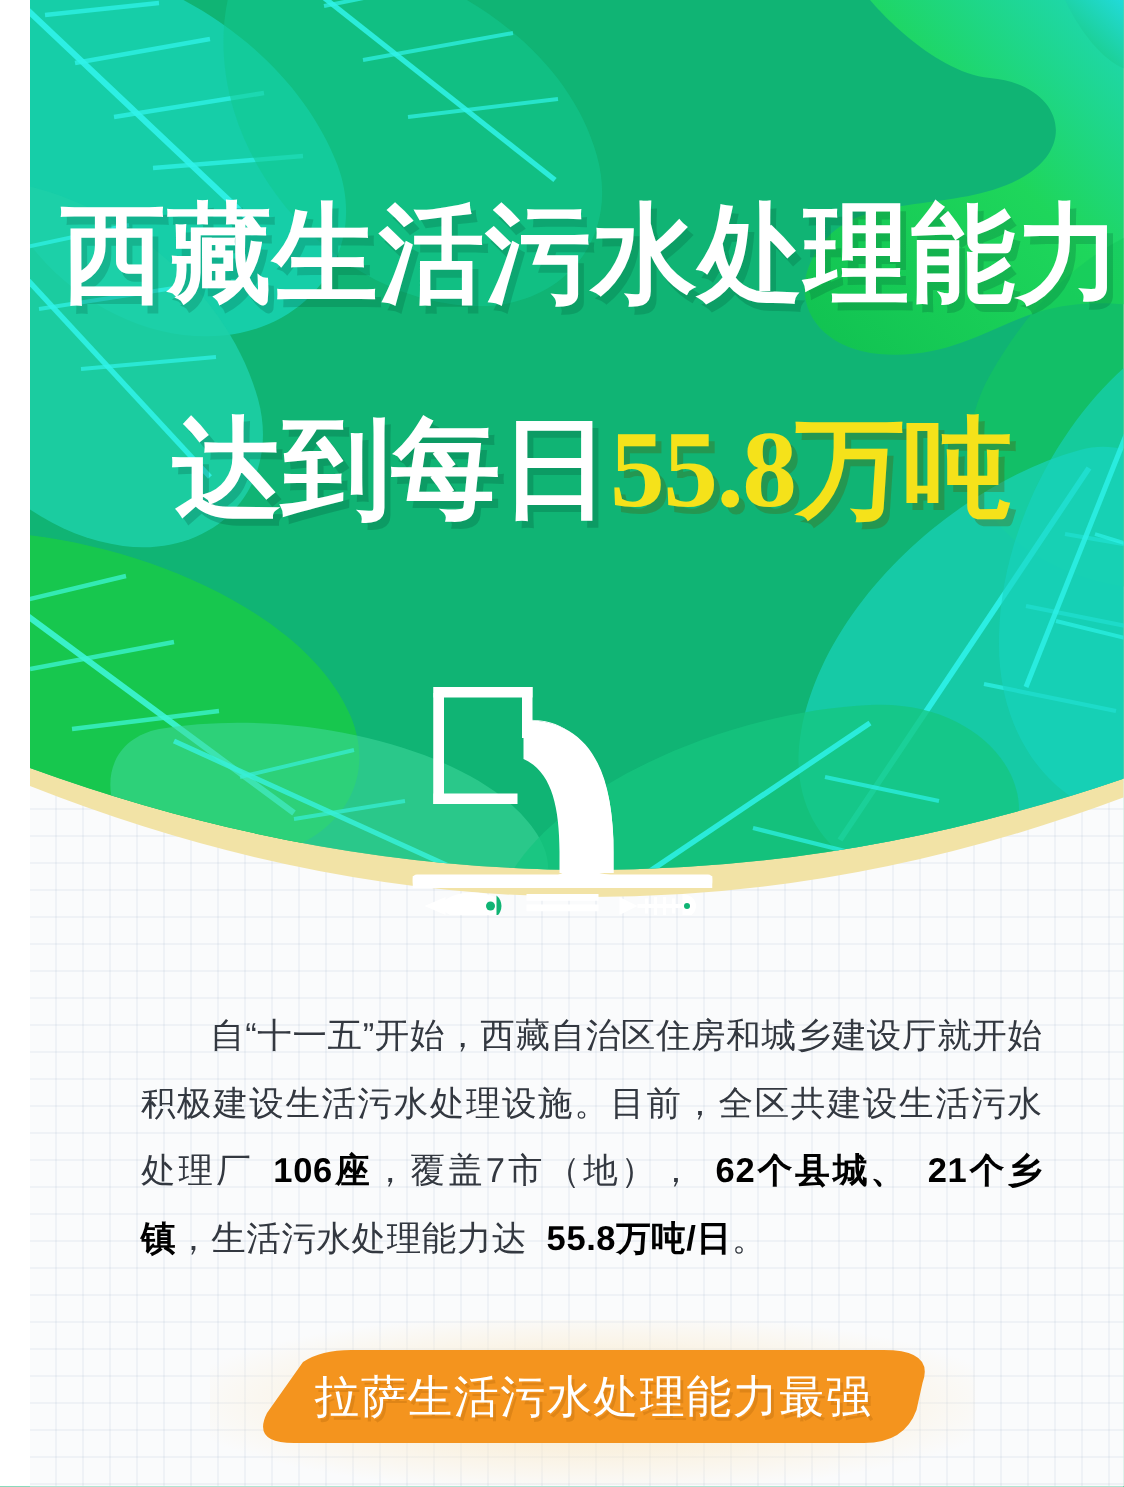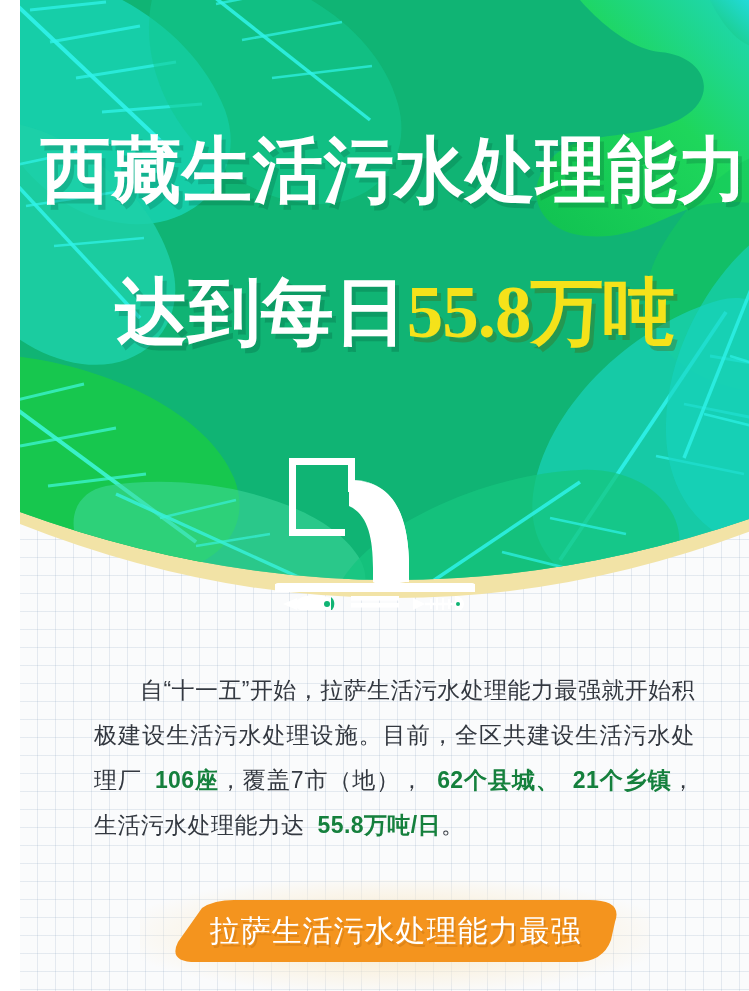--- a/index.html
+++ b/index.html
@@ -99,21 +99,21 @@
     width: 601px;
     font-family: "Liberation Sans", "DejaVu Sans", sans-serif;
     font-size: 23px;
     line-height: 45px;
     color: #333840;
     text-align: justify;
     text-align-last: left;
     letter-spacing: 0.4px;
   }
   .body-copy .indent { display: inline-block; width: 46px; }
-  .body-copy b { font-weight: 700; color: #15803d; padding-left: 13px; }
+  .body-copy b { font-weight: 700; color: #000000; padding-left: 13px; }
 
   
   .banner-glow {
     position: absolute;
     left: 120px;
     top: 880px;
     width: 510px;
     height: 110px;
     background: radial-gradient(ellipse at 50% 50%,
                 rgba(247,226,182,0.85) 0%,
@@ -283,21 +283,21 @@
         <line x1="162" y1="158" x2="162" y2="170" stroke-width="2"></line>
         <line x1="168" y1="158" x2="168" y2="170" stroke-width="2"></line>
         <line x1="174" y1="159" x2="174" y2="169" stroke-width="2"></line>
         <path d="M180,156 A9,8 0 1 1 180,172 Z" fill="#ffffff" stroke="none"></path>
         <circle cx="183" cy="164" r="2" fill="#10b474" stroke="none"></circle>
       </g>
     </svg>
   </div>
 
   <div class="body-copy">
-    <span class="indent"></span><span>自“十一五”开始，拉萨生活污水处理能力最强</span><span>就开始积极建设生活污水处理设施。目前，全区共建设</span><span>生活污水处理厂</span><b>106座</b><span>，覆盖7市（地），</span><b>62个县城、</b><b>21个乡镇</b><span>，生活污水处理能力达</span><b>55.8万吨/日</b><span>。</span>
+    <span class="indent"></span><span>自“十一五”开始，西藏自治区住房和城乡建设厅</span><span>就开始积极建设生活污水处理设施。目前，全区共建设</span><span>生活污水处理厂</span><b>106座</b><span>，覆盖7市（地），</span><b>62个县城、</b><b>21个乡镇</b><span>，生活污水处理能力达</span><b>55.8万吨/日</b><span>。</span>
   </div>
 
   <div class="banner-glow"></div>
   <div class="banner-wrap">
     <svg class="banner-svg" width="455" height="62" viewBox="0 0 455 62">
       <path d="M34,8 Q46,0 66,0 L421,0 Q455,0 447,22 L443,40
                Q435,62 408,62 L28,62 Q0,62 10,42 Z" fill="#f4941e"></path>
     </svg>
     <div class="banner-text">拉萨生活污水处理能力最强</div>
   </div>

